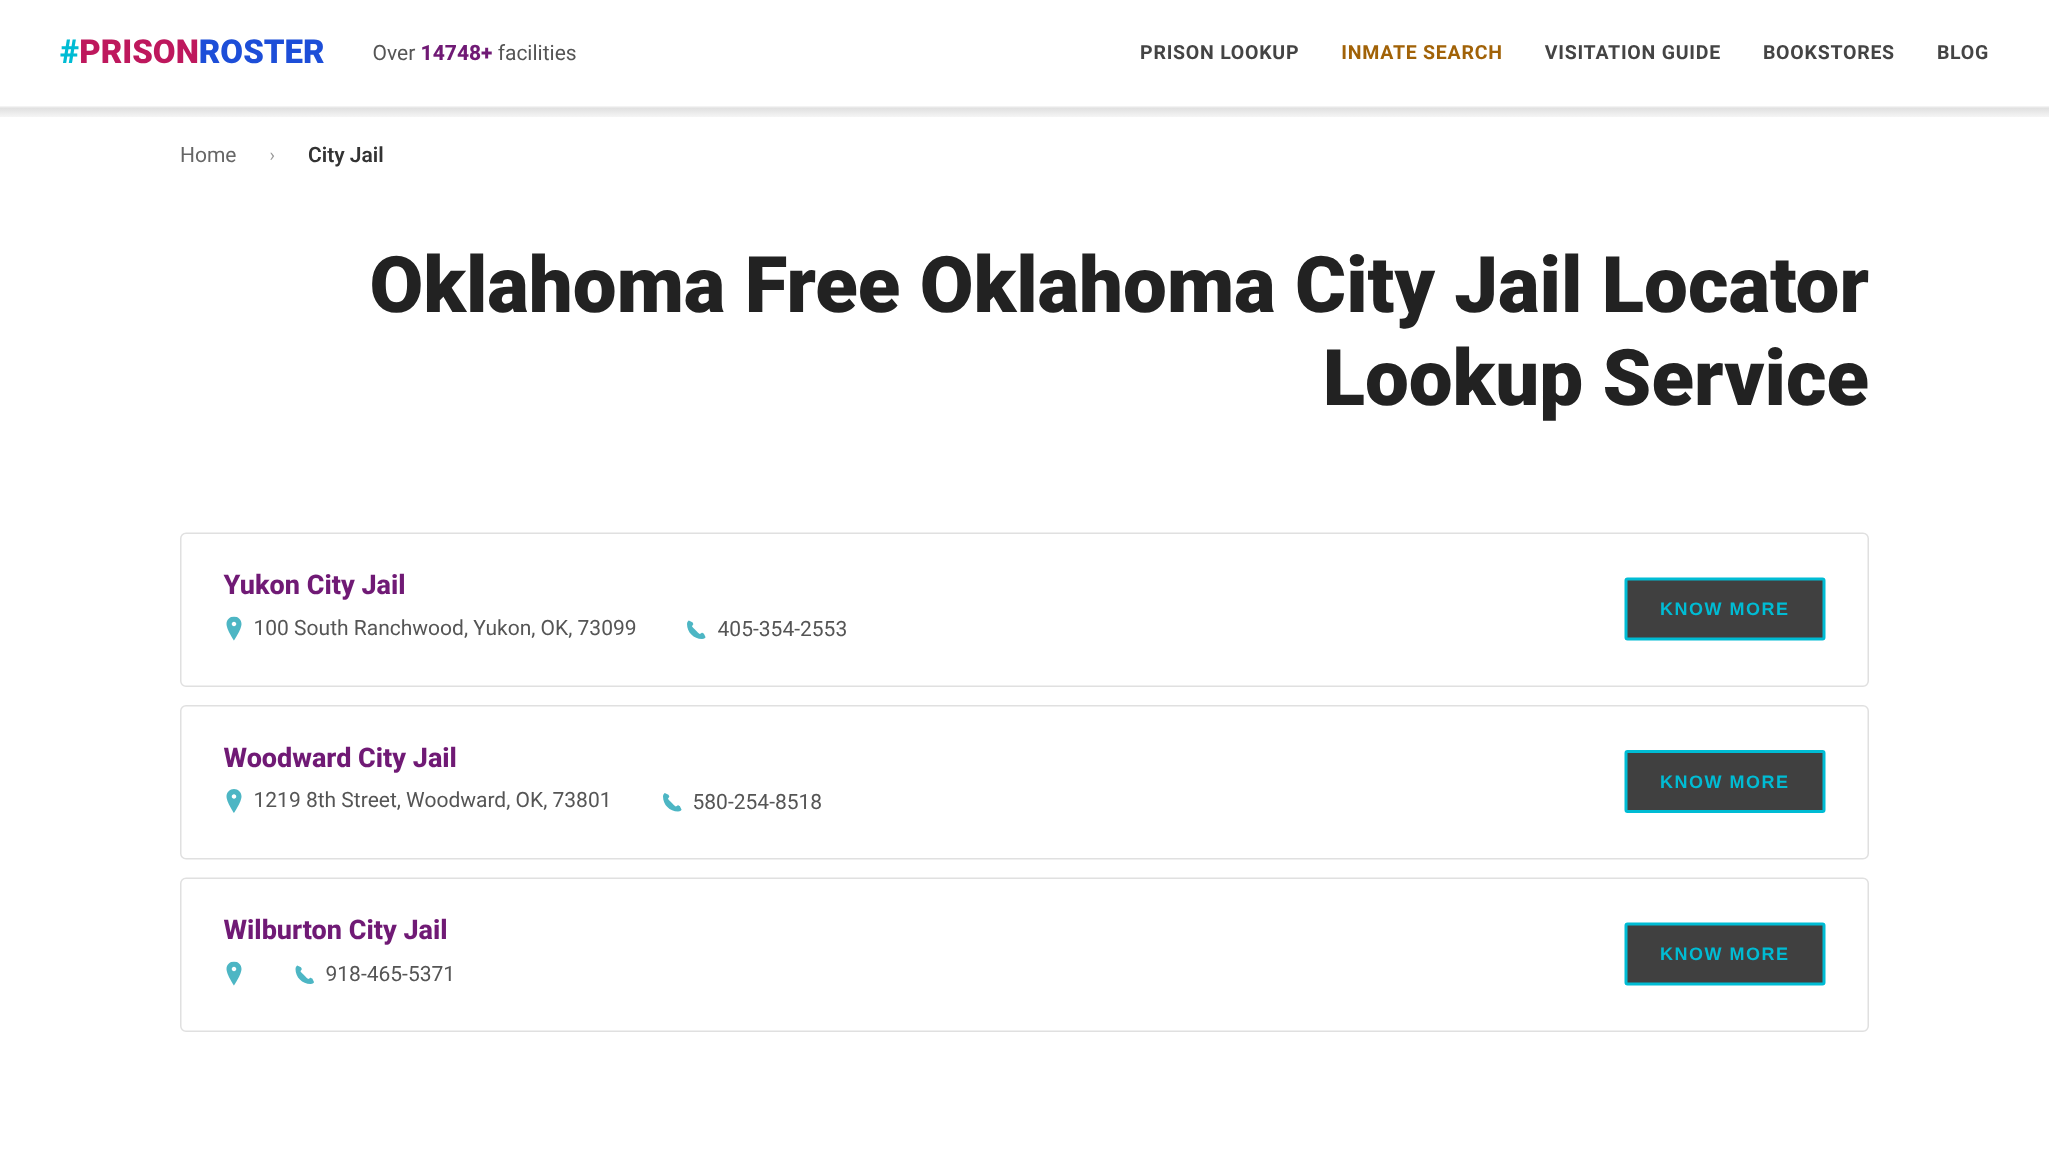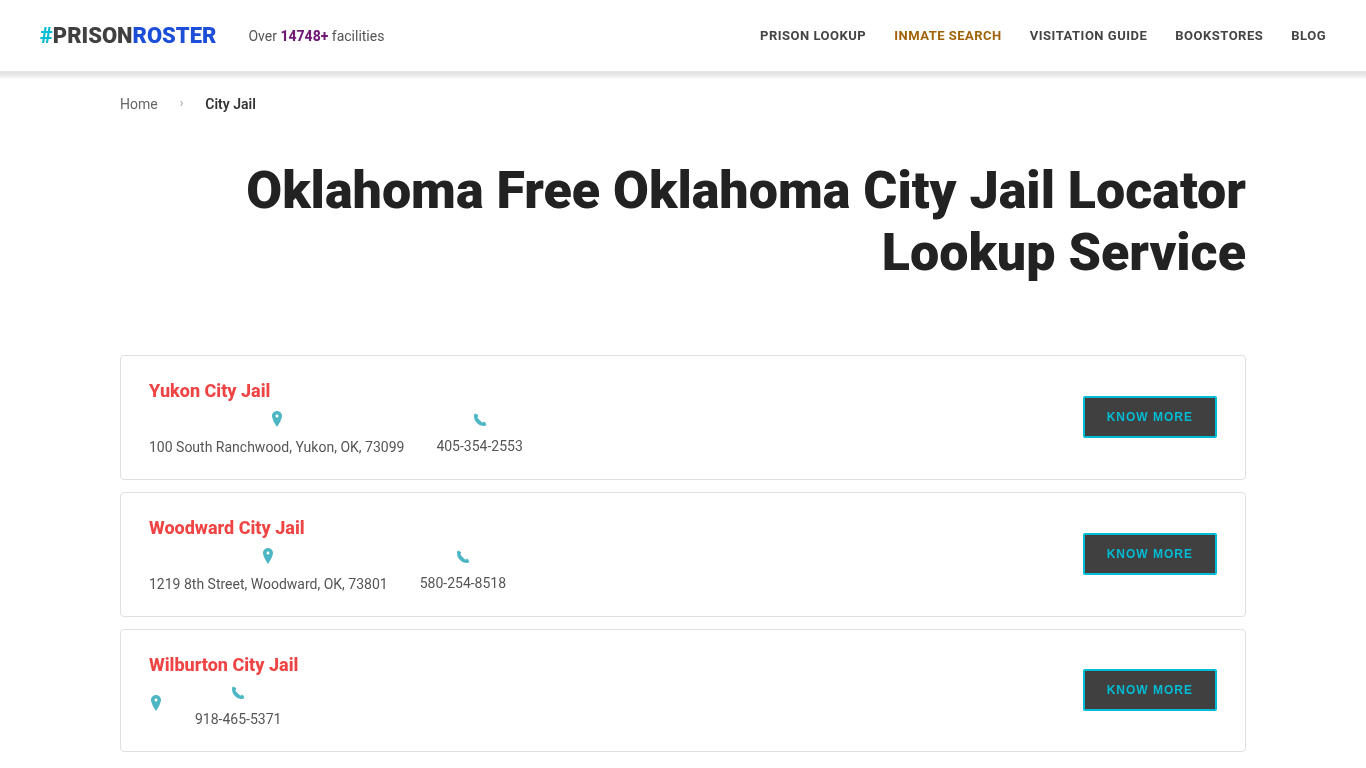--- a/index.html
+++ b/index.html
@@ -26,21 +26,21 @@
       align-items: center;
       margin-right: 32px;
       text-decoration: none;
     }
     .logo-hash {
       color: #00bcd4;
       font-weight: 900;
       font-size: 22px;
     }
     .logo-prison {
-      color: #404040;
+      color: #be185d;
       font-weight: 900;
       font-size: 22px;
     }
     .logo-roster {
       color: #1d4ed8;
       font-weight: 900;
       font-size: 22px;
     }
     .facilities-text {
       font-size: 14px;
@@ -122,36 +122,35 @@
       align-items: center;
       justify-content: space-between;
       background: #fff;
     }
     .facility-info {
       flex: 1;
     }
     .facility-name {
       font-size: 18px;
       font-weight: 800;
-      color: #ef4444;
+      color: #701a75;
       margin-bottom: 10px;
     }
     .facility-details {
       display: flex;
       align-items: center;
       gap: 32px;
     }
     .facility-address,
     .facility-phone {
       display: flex;
-      align-items: center;
+      align-items: flex-start;
       gap: 6px;
       font-size: 14px;
       color: #555;
-      flex-direction: column;
     }
     .icon-pin,
     .icon-phone {
       color: #4db6c4;
       font-size: 16px;
     }
     .know-more-btn {
       border: 2px solid #00bcd4;
       background: #404040;
       color: #00bcd4;

